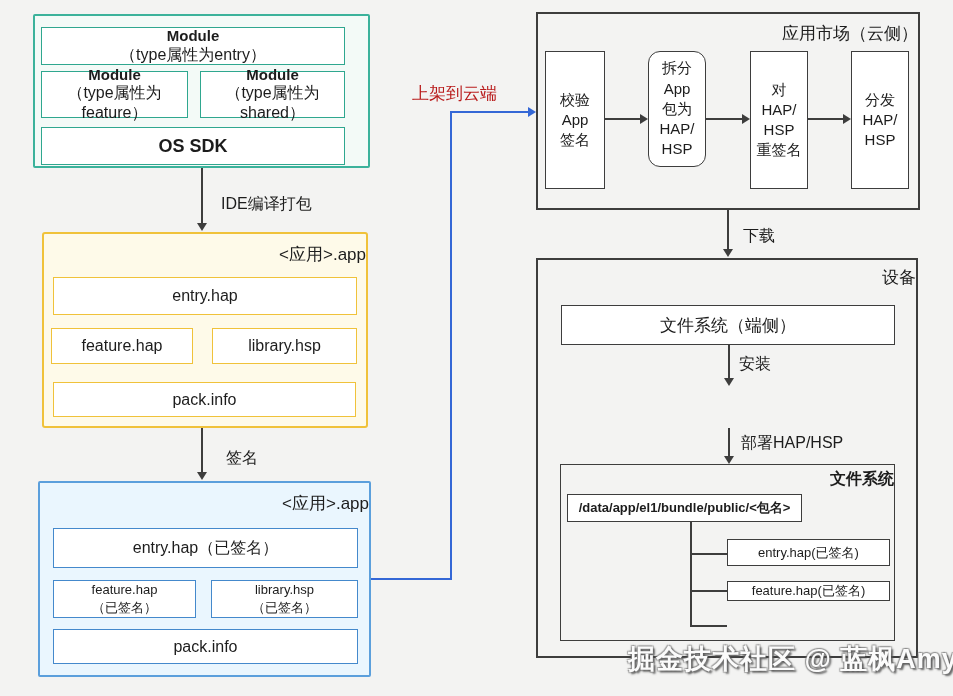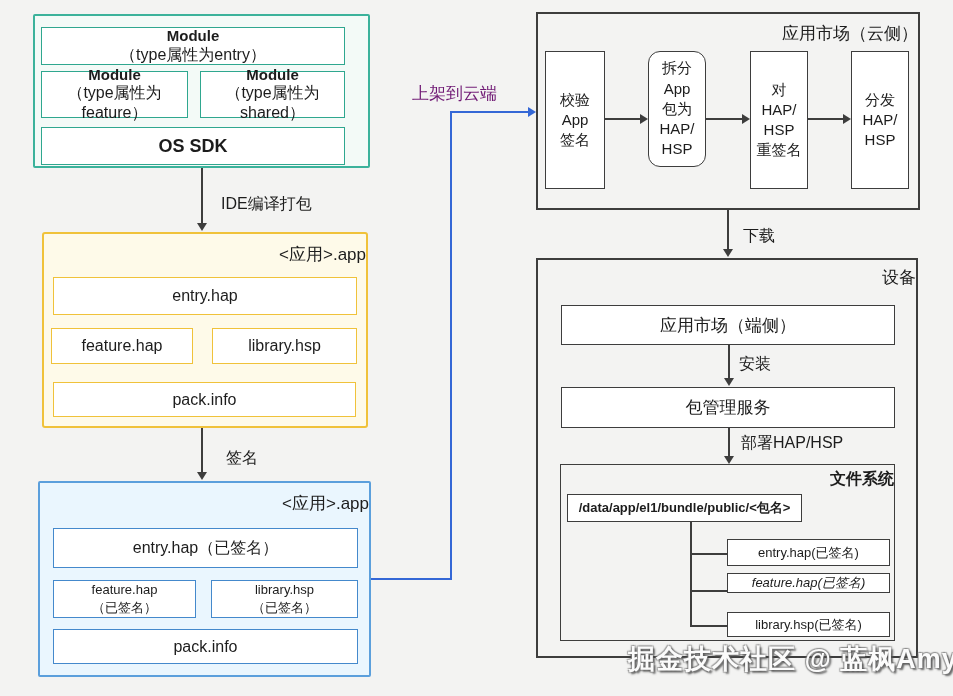--- a/index.html
+++ b/index.html
@@ -22,21 +22,21 @@
   .dbr{border:1.5px solid #3d3d3d;}
   
   .mtitle{font-size:15px;font-weight:700;line-height:1.15;}
   .msub{font-size:16px;line-height:1.25;}
   .sdk-txt{font-size:18px;font-weight:600;}
   .gtitle{font-size:17px;font-weight:500;position:absolute;left:0;right:0;text-align:right;}
   .item16{font-size:16px;}
   .item13{font-size:13px;line-height:1.35;white-space:pre-line;}
   .step-txt{font-size:15px;line-height:1.35;white-space:pre-line;}
   .edge-lab{position:absolute;font-size:16px;font-weight:500;}
-  .edge-lab.blue{color:#701a75;font-size:17px;}
+  .edge-lab.blue{color:#b91c1c;font-size:17px;}
   .leaf-txt{font-size:13px;}
   .path-txt{font-size:13px;font-weight:bold;}
   .fs-title{font-size:16px;font-weight:bold;}
   
   .ln{position:absolute;background:#3d3d3d;}
   .ln.blue{background:#3467d6;}
   .ah-down{position:absolute;width:0;height:0;border-left:5px solid transparent;border-right:5px solid transparent;border-top:8px solid #3d3d3d;}
   .ah-right{position:absolute;width:0;height:0;border-top:5px solid transparent;border-bottom:5px solid transparent;border-left:8px solid #3d3d3d;}
   .ah-right.blue{border-left-color:#3467d6;}
   .watermark{
@@ -129,42 +129,40 @@
     <div class="ah-right" style="left:305px;top:100px;"></div>
   </div>
 
   <div class="ln" style="left:727px;top:210px;width:2px;height:40px;"></div>
   <div class="ah-down" style="left:723px;top:249px;"></div>
   <div class="edge-lab" style="left:743px;top:226px;">下载</div>
 
   <div class="bx dark-group" style="left:536px;top:258px;width:382px;height:400px;">
     <div class="gtitle" style="top:6px;">设备</div>
 
-    <div class="bx white dbr cent" style="left:23px;top:45px;width:334px;height:40px;font-size:17px;">应用市场（端侧）</div>
+    <div class="bx white dbr cent" style="left:23px;top:45px;width:334px;height:40px;font-size:17px;">文件系统（端侧）</div>
 
     <div class="ln" style="left:190px;top:85px;width:2px;height:34px;"></div>
     <div class="ah-down" style="left:186px;top:118px;"></div>
     <div class="edge-lab" style="left:201px;top:94px;">安装</div>
 
-    <div class="bx white dbr cent" style="left:23px;top:127px;width:334px;height:41px;font-size:17px;">包管理服务</div>
 
     <div class="ln" style="left:190px;top:168px;width:2px;height:29px;"></div>
     <div class="ah-down" style="left:186px;top:196px;"></div>
     <div class="edge-lab" style="left:203px;top:173px;">部署HAP/HSP</div>
 
     <div class="bx dbr" style="left:22px;top:204px;width:335px;height:177px;">
       <div class="gtitle fs-title" style="top:4px;">文件系统</div>
       <div class="bx white dbr cent path-txt" style="left:6px;top:29px;width:235px;height:28px;">/data/app/el1/bundle/public/&lt;包名&gt;</div>
 
       <div class="ln" style="left:129px;top:57px;width:1.5px;height:104px;"></div>
       <div class="ln" style="left:129px;top:88px;width:37px;height:1.5px;"></div>
       <div class="ln" style="left:129px;top:125px;width:37px;height:1.5px;"></div>
       <div class="ln" style="left:129px;top:160px;width:37px;height:1.5px;"></div>
 
       <div class="bx white dbr cent leaf-txt" style="left:166px;top:74px;width:163px;height:27px;">entry.hap(已签名)</div>
-      <div class="bx white dbr cent leaf-txt" style="left:166px;top:108px;width:163px;height:20px;font-style:italic;">feature.hap(已签名)</div>
-      <div class="bx white dbr cent leaf-txt" style="left:166px;top:147px;width:163px;height:25px;">library.hsp(已签名)</div>
+      <div class="bx white dbr cent leaf-txt" style="left:166px;top:116px;width:163px;height:20px;">feature.hap(已签名)</div>
     </div>
   </div>
 
   <div class="watermark" style="left:628px;top:641px;">掘金技术社区 @ 蓝枫Amy</div>
 
 </div>
 
 </body></html>

